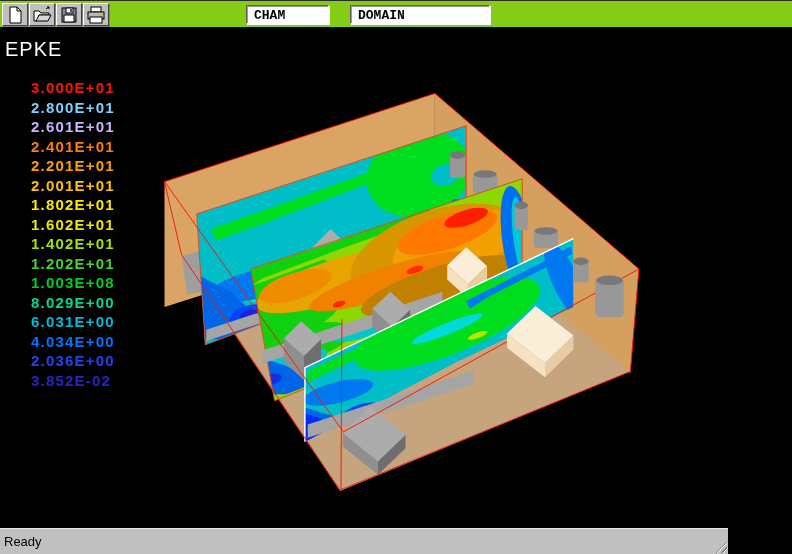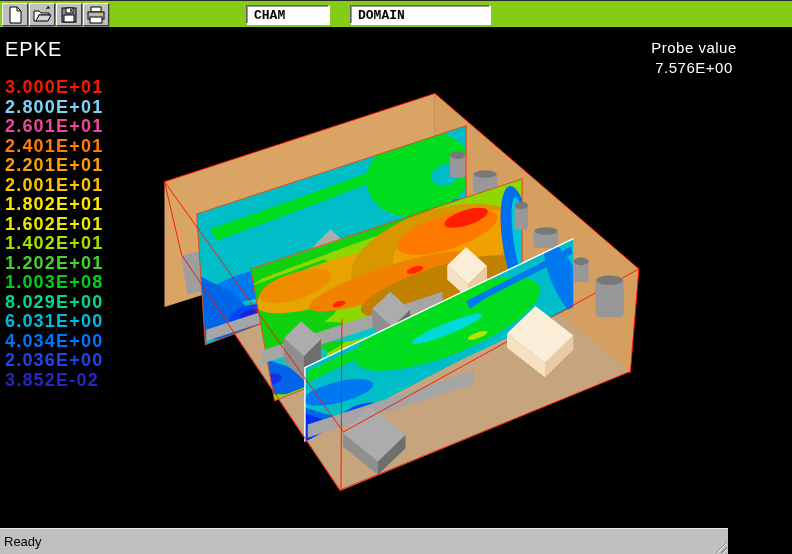--- a/index.html
+++ b/index.html
@@ -17,22 +17,22 @@
             font-family:"Liberation Mono",monospace;font-size:13px;font-weight:bold;
             border-top:1px solid #606060;border-left:1px solid #606060;
             border-bottom:1px solid #fff;border-right:1px solid #fff;
             box-shadow:inset 1px 1px 0 #9a9a9a, 1px 1px 0 #ffffff;
             box-sizing:border-box;padding:1px 0 0 7px;outline:none;}
   
   #viewport{position:absolute;left:0;top:27px;width:792px;height:501px;background:#000;}
   #scene-svg{position:absolute;left:0;top:0;}
   #legend{position:absolute;left:5px;top:11px;color:#fff;}
   #legend-title{font-size:20px;letter-spacing:1px;margin-bottom:17px;}
-  .legend-row{font-size:18px;letter-spacing:1.2px;line-height:19.5px;font-weight:bold;
-              white-space:pre;}
+  .legend-row{font-size:15px;letter-spacing:1.2px;line-height:19.5px;font-weight:bold;
+              white-space:pre;margin-left:26px;}
   #probe{position:absolute;right:38px;top:11px;width:120px;text-align:center;color:#fff;}
   #probe-label{font-size:15px;letter-spacing:.5px;line-height:20px;}
   #probe-value{font-size:15px;letter-spacing:.5px;line-height:20px;}
   
   #statusbar{position:absolute;left:0;top:528px;width:728px;height:26px;background:#c0c0c0;
              border-top:1px solid #e8e8e8;box-sizing:border-box;color:#000;font-size:13px;}
   #status-text{position:absolute;left:4px;top:5px;}
   #resize-grip{position:absolute;right:1px;bottom:1px;width:13px;height:13px;
                background:repeating-linear-gradient(135deg,#c0c0c0 0 2px,#808080 2px 3px,#fff 3px 4px);
                clip-path:polygon(100% 0,100% 100%,0 100%);}
@@ -225,41 +225,37 @@
         <line x1="652" y1="282" x2="643" y2="390"></line>
         <line x1="339" y1="335" x2="338" y2="515"></line>
       </g>
     </svg>
 
     <div id="legend">
       <div id="legend-title">EPKE</div>
       <div id="legend-rows">
           <div class="legend-row" style="color: rgb(255, 20, 0);">3.000E+01</div>
           <div class="legend-row" style="color: #7dd3fc;">2.800E+01</div>
-          <div class="legend-row" style="color: #ec4899;">2.601E+01</div>
+          <div class="legend-row" style="color: #c4b5fd;">2.601E+01</div>
           <div class="legend-row" style="color: rgb(255, 125, 0);">2.401E+01</div>
           <div class="legend-row" style="color: rgb(255, 160, 0);">2.201E+01</div>
           <div class="legend-row" style="color: rgb(255, 195, 0);">2.001E+01</div>
           <div class="legend-row" style="color: rgb(255, 230, 0);">1.802E+01</div>
           <div class="legend-row" style="color: rgb(232, 232, 0);">1.602E+01</div>
           <div class="legend-row" style="color: rgb(168, 224, 0);">1.402E+01</div>
           <div class="legend-row" style="color: rgb(68, 212, 44);">1.202E+01</div>
           <div class="legend-row" style="color: rgb(0, 207, 30);">1.003E+08</div>
           <div class="legend-row" style="color: rgb(0, 217, 147);">8.029E+00</div>
           <div class="legend-row" style="color: rgb(0, 187, 221);">6.031E+00</div>
           <div class="legend-row" style="color: rgb(0, 115, 255);">4.034E+00</div>
           <div class="legend-row" style="color: rgb(34, 68, 238);">2.036E+00</div>
           <div class="legend-row" style="color: rgb(38, 38, 196);">3.852E-02</div>
         </div>
     </div>
 
-    <div id="probe">
-      <div id="probe-label">Probe value</div>
-      <div id="probe-value">7.576E+00</div>
-    </div>
   </div>
 
   <div id="statusbar">
     <span id="status-text">Ready</span>
     <div id="resize-grip"></div>
   </div>
 
 </div>
 
 </body></html>

